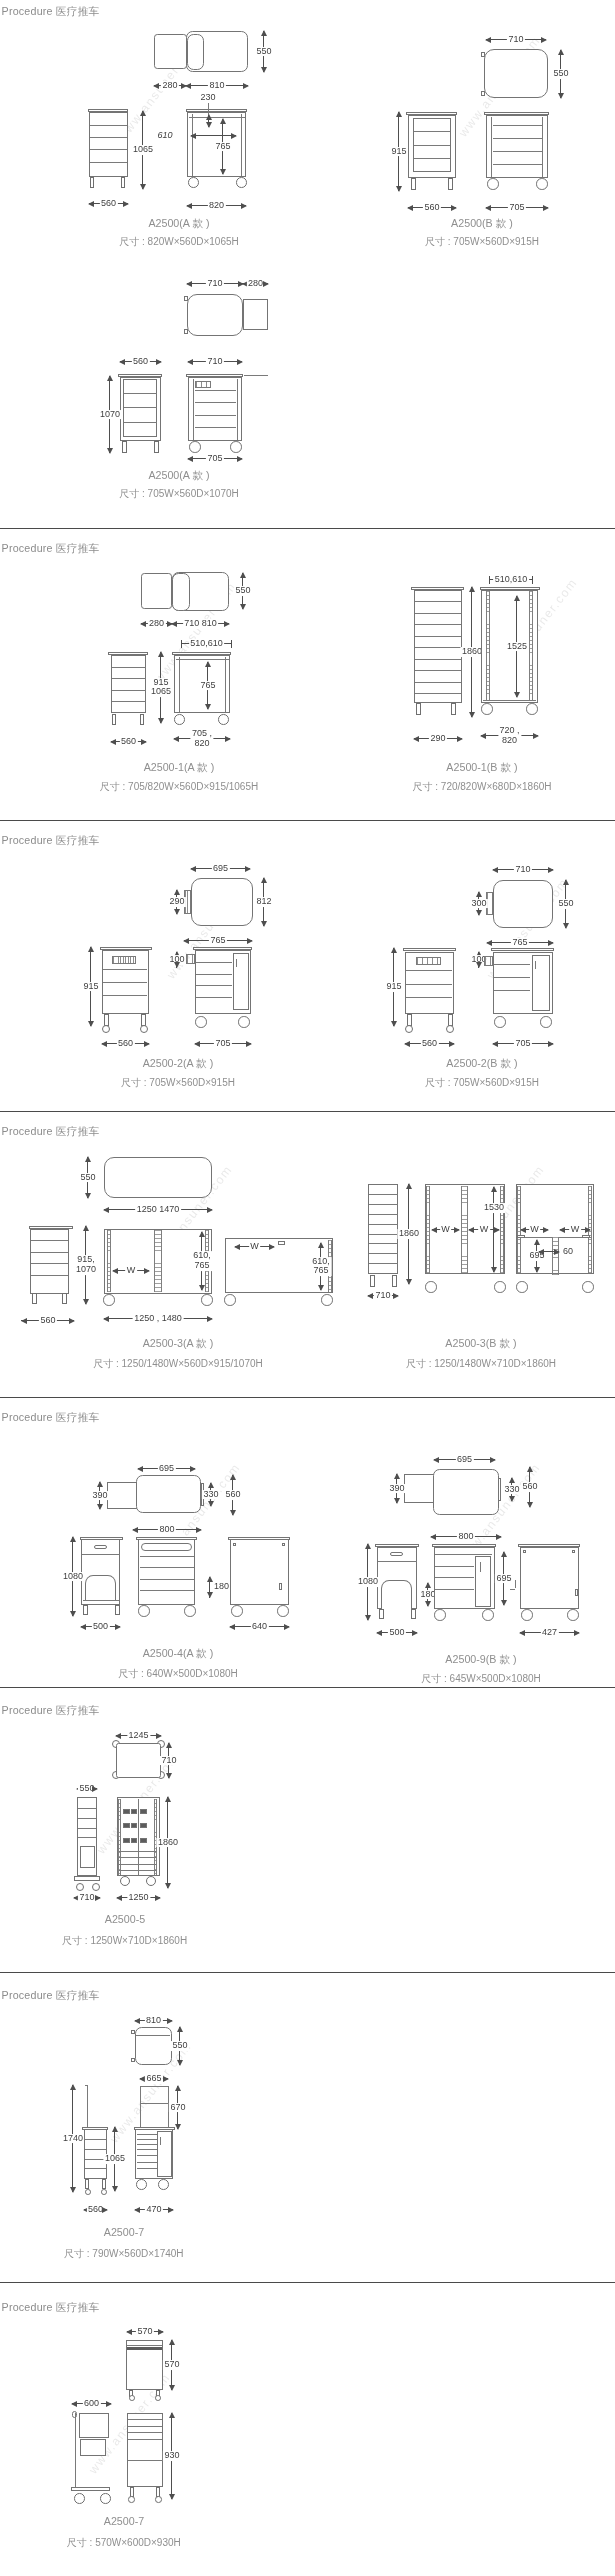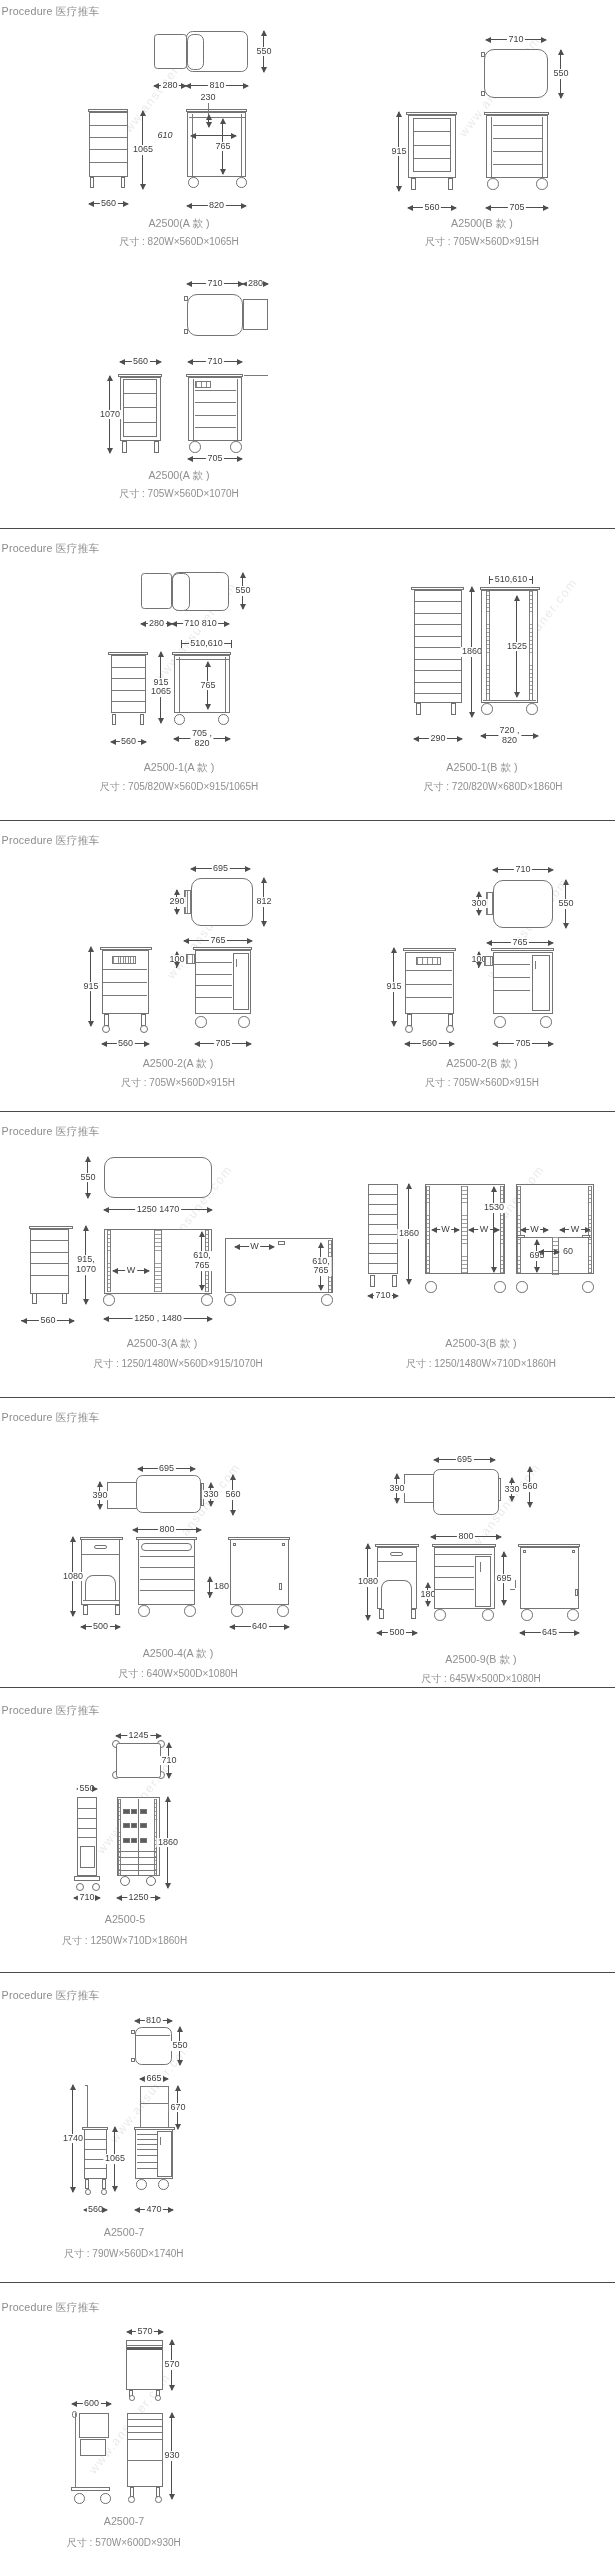--- a/index.html
+++ b/index.html
@@ -271,21 +271,21 @@
         <span class="lb">1525</span>
       </div>
   <div class="dh" style="left:414px;top:209px;width:48px">
         <span class="lb">290</span>
       </div>
   <div class="dh" style="left:481px;top:206px;width:57px">
         <span class="lb">720 ,
 820</span>
       </div>
   <div class="cap1" style="left:408px;top:232px">A2500-1(B 款 )</div>
-  <div class="cap2" style="left:370px;top:251px">尺寸 : 720/820W×680D×1860H</div>
+  <div class="cap2" style="left:359px;top:251px">尺寸 : 720/820W×680D×1860H</div>
 </div>
 
 <div class="sec bdr" style="height:291px">
   <div class="ptitle" style="top:13px">Procedure 医疗推车</div>
   <div class="wm" style="left:164px;top:152px">www.ansuner.com</div>
   <div class="wm" style="left:484px;top:152px">www.ansuner.com</div>
 
   <div class="dh" style="left:191px;top:47px;width:59px">
         <span class="lb">695</span>
       </div>
@@ -434,21 +434,21 @@
   <div class="dh" style="left:235px;top:134px;width:39px">
         <span class="lb">W</span>
       </div>
   <div class="bx" style="left:278px;top:129px;width:6.6px;height:4.1px"></div>
   <div class="dv" style="left:320px;top:131px;height:47px">
         <span class="lb">610,
 765</span>
       </div>
   <div class="cc" style="left:224px;top:182px;width:11.5px;height:11.5px"></div>
   <div class="cc" style="left:321px;top:182px;width:11.5px;height:11.5px"></div>
-  <div class="cap1" style="left:88px;top:225px">A2500-3(A 款 )</div>
+  <div class="cap1" style="left:104px;top:225px">A2500-3(A 款 )</div>
   <div class="cap2" style="left:55px;top:245px">尺寸 : 1250/1480W×560D×915/1070H</div>
 
   <div class="bx" style="left:368px;top:72px;width:30px;height:90px"></div>
   <div class="hl" style="left:369px;top:82px;width:29px"></div>
   <div class="hl" style="left:369px;top:92px;width:29px"></div>
   <div class="hl" style="left:369px;top:102px;width:29px"></div>
   <div class="hl" style="left:369px;top:112px;width:29px"></div>
   <div class="hl" style="left:369px;top:122px;width:29px"></div>
   <div class="hl" style="left:369px;top:131px;width:29px"></div>
   <div class="hl" style="left:369px;top:141px;width:29px"></div>
@@ -613,21 +613,21 @@
   <div class="bx" style="left:518px;top:146px;width:62px;height:3.3px"></div>
   <div class="bx" style="left:520px;top:149px;width:59px;height:62px"></div>
   <div class="bx" style="left:523px;top:152px;width:2.5px;height:2.5px"></div>
   <div class="bx" style="left:572px;top:152px;width:2.5px;height:2.5px"></div>
   <div class="bx" style="left:575px;top:191px;width:3.3px;height:6.6px"></div>
   <div class="vl" style="left:515px;top:182px;height:8.2px"></div>
   <div class="hl" style="left:510px;top:191px;width:5px"></div>
   <div class="cc" style="left:521px;top:211px;width:11.5px;height:11.5px"></div>
   <div class="cc" style="left:567px;top:211px;width:11.5px;height:11.5px"></div>
   <div class="dh" style="left:520px;top:234px;width:59px">
-        <span class="lb">645</span>
+        <span class="lb">427</span>
       </div>
   <div class="cap1" style="left:407px;top:255px">A2500-9(B 款 )</div>
   <div class="cap2" style="left:358px;top:274px">尺寸 : 645W×500D×1080H</div>
 </div>
 
 <div class="sec bdr" style="height:285px">
   <div class="ptitle" style="top:16.4px">Procedure 医疗推车</div>
   <div class="wm" style="left:94px;top:160px">www.ansuner.com</div>
 
   <div class="dh" style="left:116px;top:47px;width:45px">

